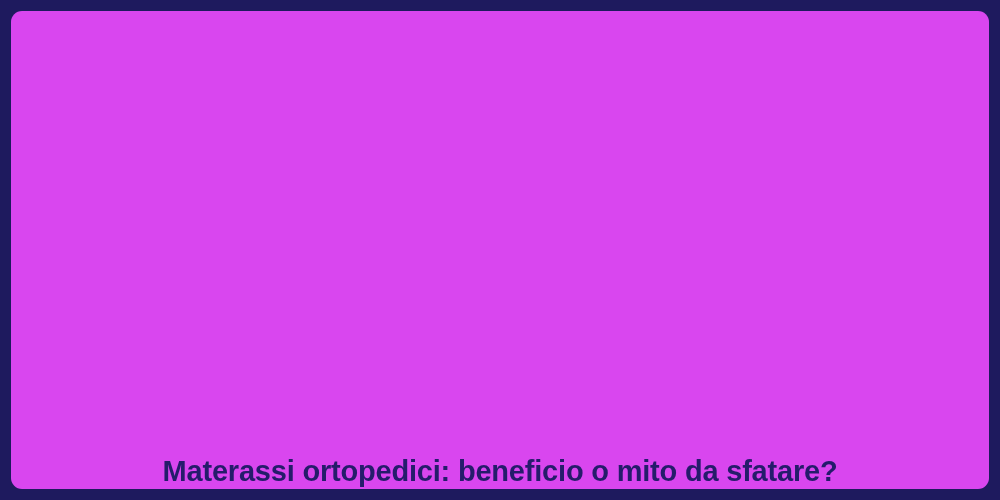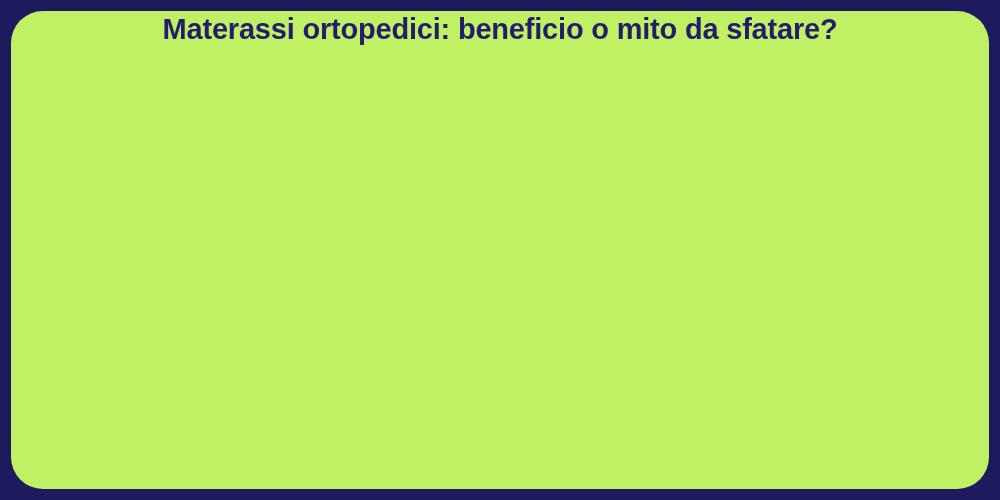--- a/index.html
+++ b/index.html
@@ -21,24 +21,24 @@
     background: #1e1a5e;
     box-sizing: border-box;
     padding: 11px;
   }
 
   #card {
     position: relative;
     width: 100%;
     height: 100%;
     box-sizing: border-box;
-    background: #bef264;
-    border-radius: 32px;
+    background: #d946ef;
+    border-radius: 11px;
     display: flex;
-    align-items: flex-start;
+    align-items: flex-end;
     justify-content: center;
     overflow: hidden;
   }
 
   #title {
     margin: 0;
     padding: 0 40px;
     text-align: center;
     color: #251c6b;
     font-family: "Liberation Sans", sans-serif;

